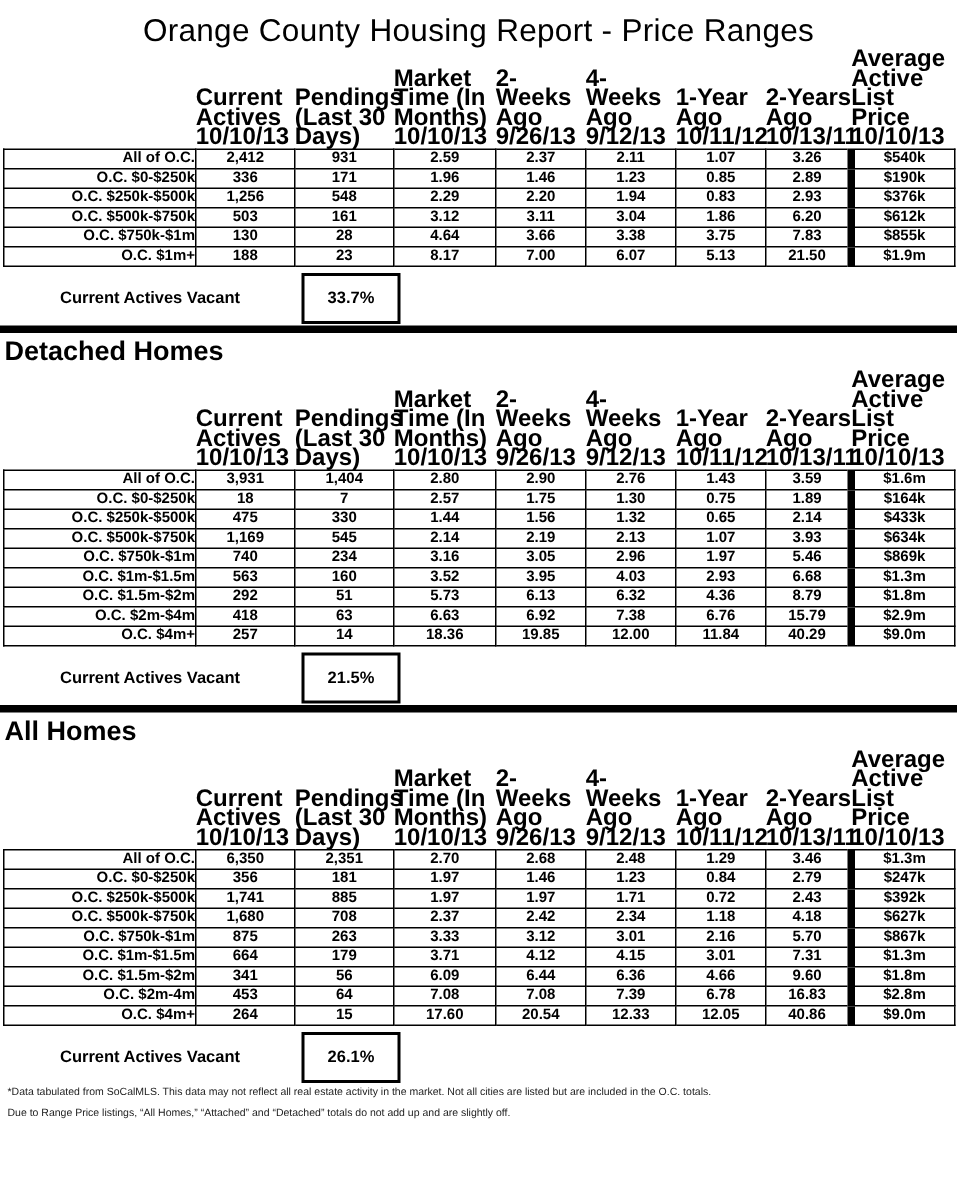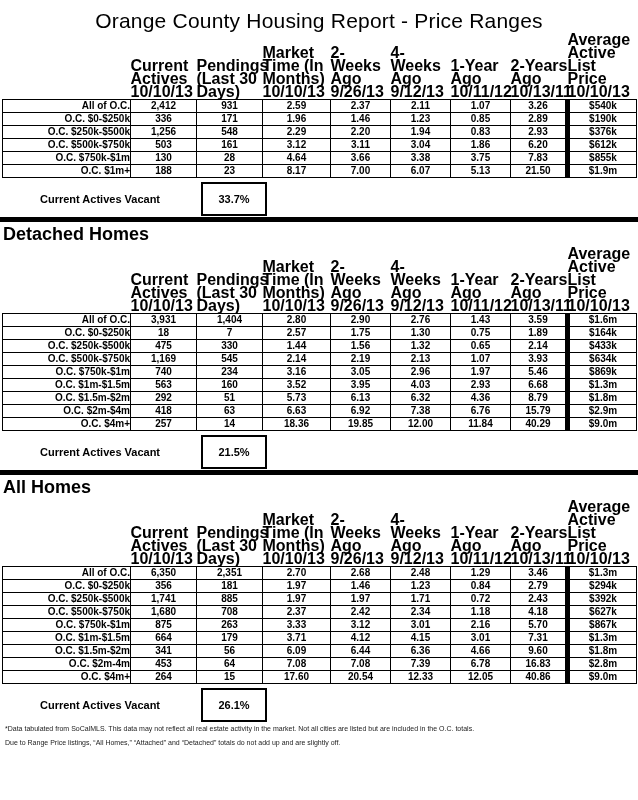--- a/index.html
+++ b/index.html
@@ -434,21 +434,21 @@
           </tr>
           <tr>
             <td class="label-cell">O.C. $0-$250k</td>
             <td>356</td>
             <td>181</td>
             <td>1.97</td>
             <td>1.46</td>
             <td>1.23</td>
             <td>0.84</td>
             <td>2.79</td>
-            <td class="price-cell">$294k</td>
+            <td class="price-cell">$247k</td>
           </tr>
           <tr>
             <td class="label-cell">O.C. $250k-$500k</td>
             <td>1,741</td>
             <td>885</td>
             <td>1.97</td>
             <td>1.97</td>
             <td>1.71</td>
             <td>0.72</td>
             <td>2.43</td>

